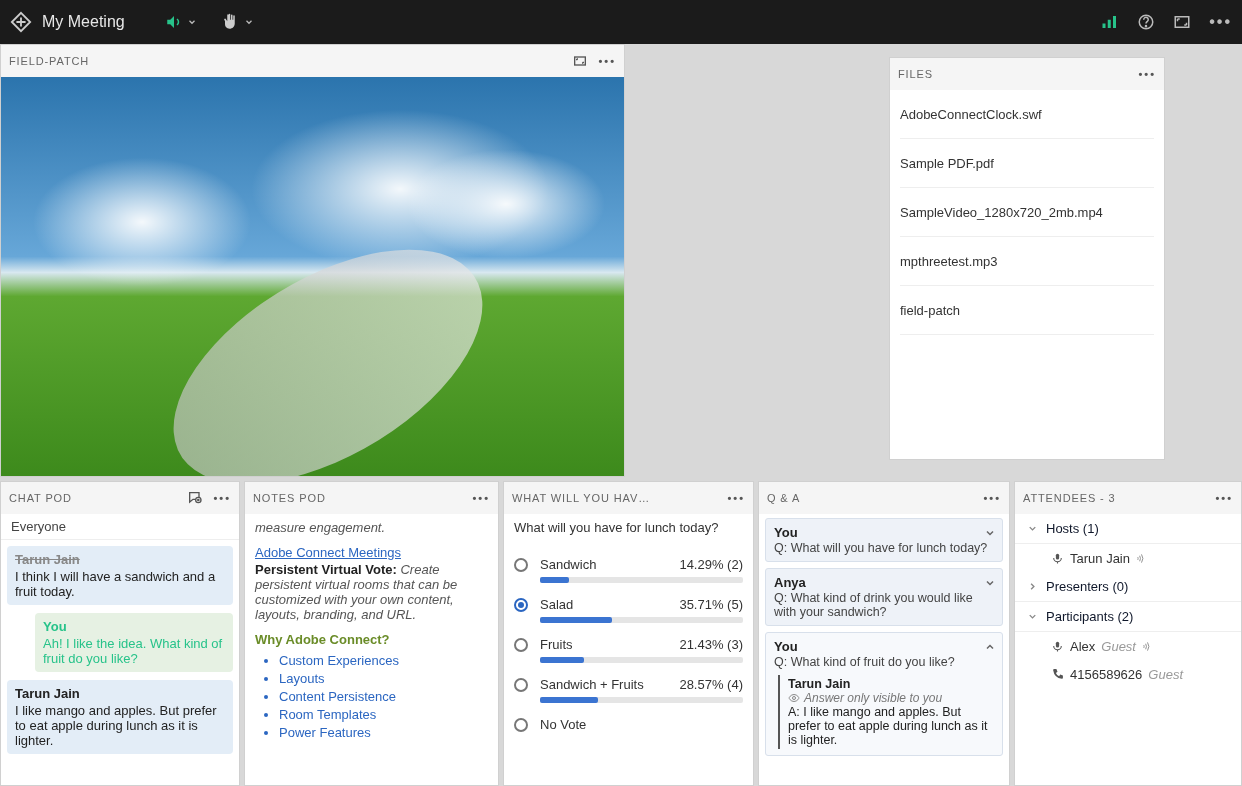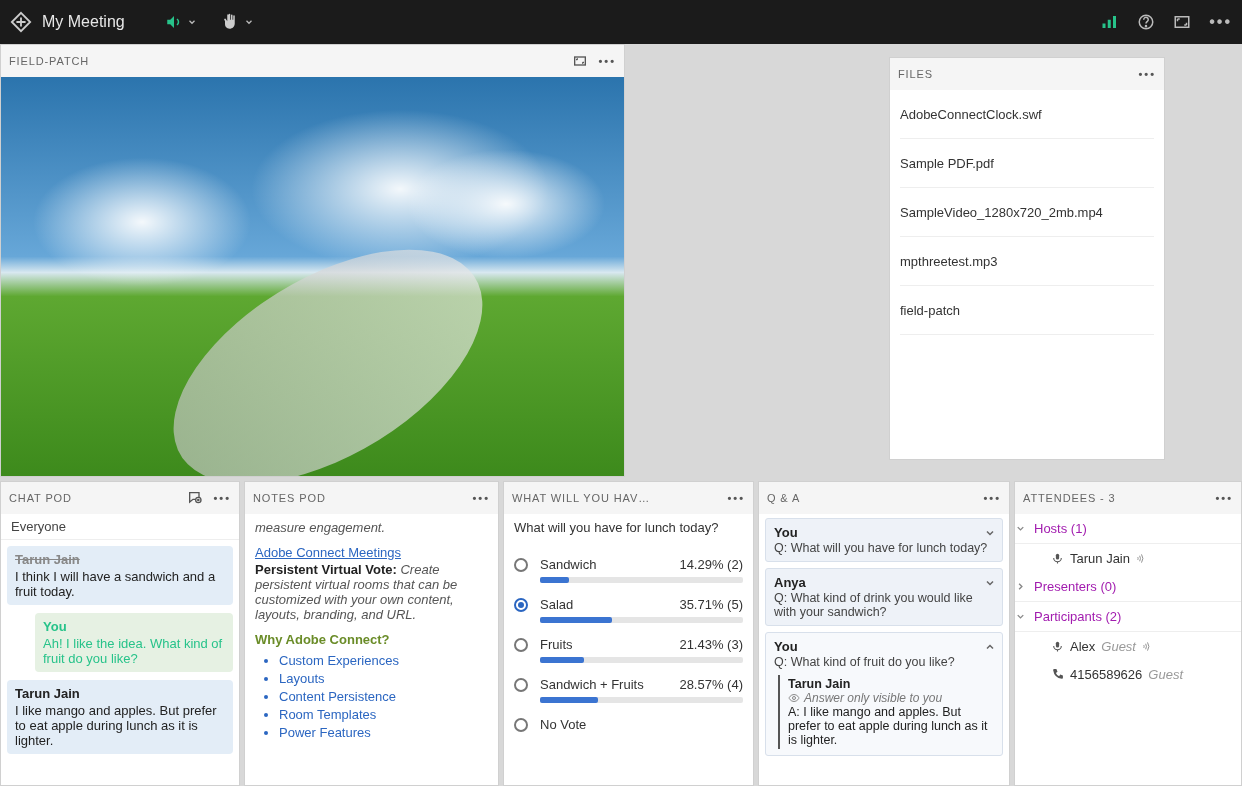--- a/index.html
+++ b/index.html
@@ -62,21 +62,21 @@
   .bar-fg { position:absolute; left:0; top:0; bottom:0; background:#3b74d1; border-radius:2px;}
   .qa-body { flex:1; padding:4px 6px; font-size:13px; overflow:hidden;}
   .qa-item { background:#eef2f8; border:1px solid #d8e0eb; border-radius:3px; padding:6px 8px; margin-bottom:6px; position:relative;}
   .qa-item.expanded { background:#f7f9fc;}
   .qa-item .who { font-weight:600; font-size:13px;}
   .qa-item .qtxt { font-size:12.5px; color:#444; margin-top:1px;}
   .qa-item .chev { position:absolute; right:6px; top:8px; color:#666; cursor:pointer;}
   .qa-answer { border-left:2px solid #555; margin:6px 0 0 4px; padding:2px 0 2px 8px; font-size:12.5px;}
   .qa-answer .hint { color:#777; font-style:italic; font-size:12px; display:flex; align-items:center; gap:4px;}
   .att-body { flex:1; font-size:13px; overflow:hidden;}
-  .att-group { display:flex; align-items:center; height:30px; padding:0 0; border-bottom:1px solid #eee; cursor:pointer; color:#a21caf;}
+  .att-group { display:flex; align-items:center; height:30px; padding:0 12px; border-bottom:1px solid #eee; cursor:pointer; color:#0f172a;}
   .att-group .chevg { margin-right:8px; color:#888;}
   .att-row { display:flex; align-items:center; height:28px; padding-left:36px; gap:6px; color:#333;}
   .att-row .tag { color:#999; font-style:italic;}
   .small-icon { color:#666;}
   .ellipsis { font-weight:bold; letter-spacing:2px; color:#555; cursor:pointer;}
 </style>
 </head>
 <body>
 
 <div class="topbar">

